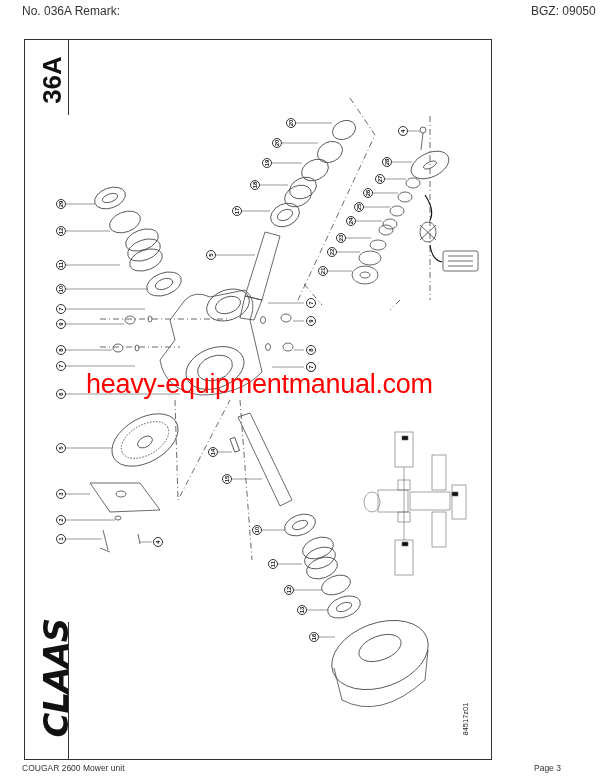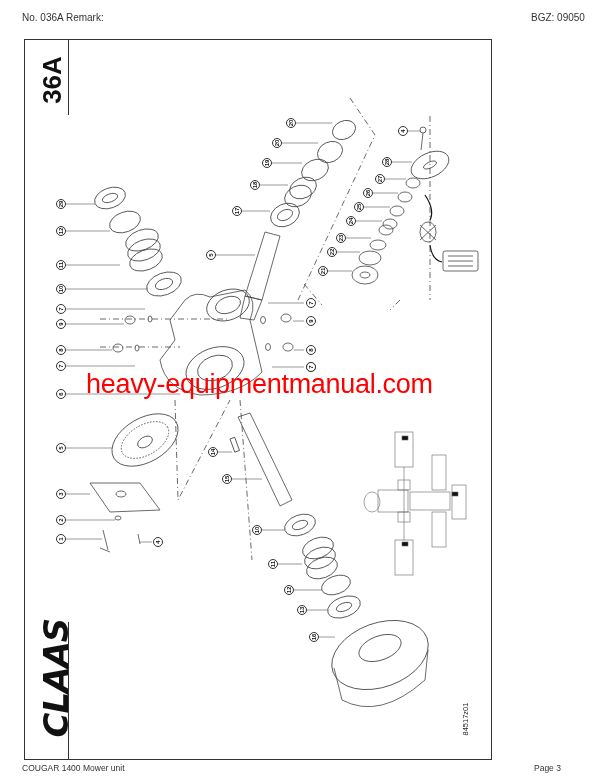--- a/index.html
+++ b/index.html
@@ -1,17 +1,17 @@
 <!DOCTYPE html>
 <html><head>
 <meta charset="utf-8">
 <style>
   html, body { margin:0; padding:0; background:#fff; }
   body { width:600px; height:776px; position:relative; overflow:hidden; font-family:"Liberation Sans", sans-serif; color:#222; }
-  .hdr { position:absolute; top:12px; font-size:10px; color:#333; }
+  .hdr { position:absolute; top:4px; font-size:12px; color:#333; }
   .hdr-left { left:22px; }
   .hdr-right { left:531px;text-align:center; }
   .ftr { position:absolute; top:763px; font-size:8.5px; color:#333; }
   .ftr-left { left:22px; }
   .ftr-right { left:534px; }
   .frame { position:absolute; left:24px; top:39px; width:468px; height:721px; border:1px solid #333; box-sizing:border-box; }
   .lcol { position:absolute; left:68px; top:39px; width:1px; height:76px; background:#333; }
   .lcol2 { position:absolute; left:68px; top:622px; width:1px; height:138px; background:#333; }
   .sheet-no { position:absolute; left:22px; top:60px; width:60px; height:40px; transform:rotate(-90deg); transform-origin:center; font-weight:bold; font-size:26px; text-align:center; line-height:40px; color:#111; }
   .logo { position:absolute; left:-4px; top:658px; width:120px; height:40px; transform:rotate(-90deg); font-family:"DejaVu Sans", sans-serif; font-weight:bold; font-style:italic; font-size:34px; letter-spacing:-1px; text-align:center; line-height:40px; color:#111; }
@@ -308,14 +308,14 @@
     <div class="callout" style="left: 297px; top: 605px;">
       <span>13</span>
     </div>
     <div class="callout" style="left: 309px; top: 632px;">
       <span>16</span>
     </div>
   </div>
 
 <div class="watermark">heavy-equipmentmanual.com</div>
 
-<div class="ftr ftr-left">COUGAR 1400 Mower unit</div>
+<div class="ftr ftr-left">COUGAR 2600 Mower unit</div>
 <div class="ftr ftr-right">Page 3</div>
 
 </body></html>

